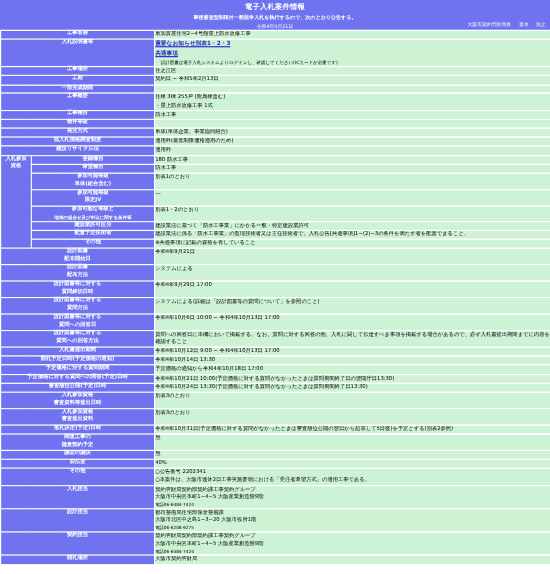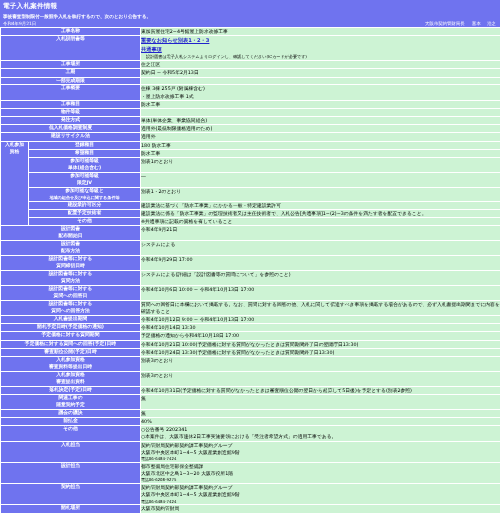--- a/index.html
+++ b/index.html
@@ -12,20 +12,21 @@
     -webkit-font-smoothing:none;
   }
   
   .header{
     background:#6f73ef;
     color:#ffffff;
     padding:1px 3px 2px 3px;
     position:relative;
     height:27px;
     box-sizing:border-box;
+    text-align:center;
   }
   .header-title{
     font-size:6.6px;
     font-weight:bold;
     letter-spacing:.2px;
     padding-top:1px;
   }
   .header-sub{
     font-size:4.6px;
     font-weight:bold;

